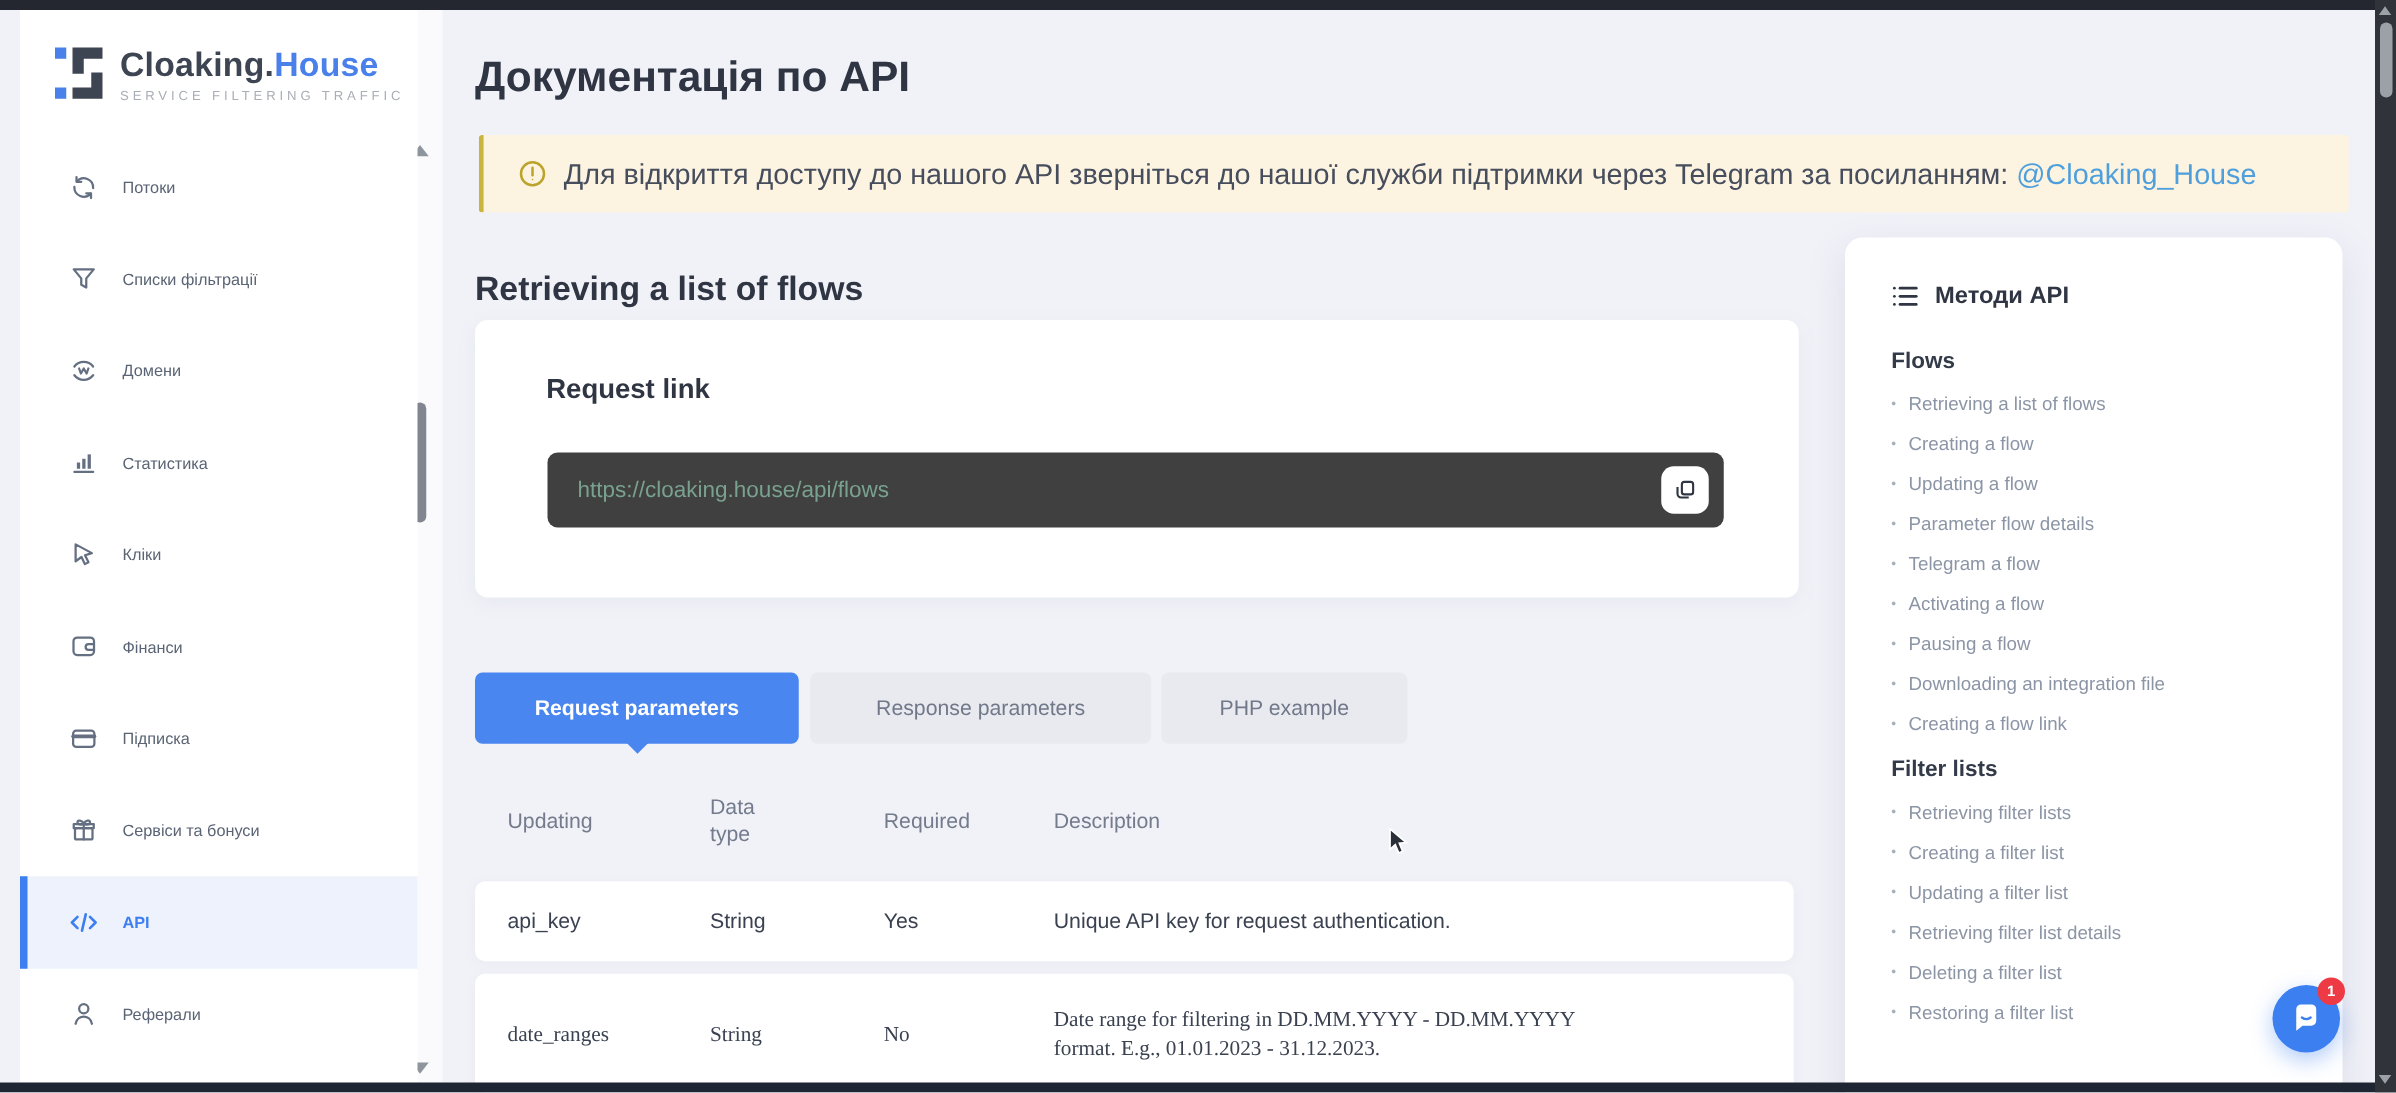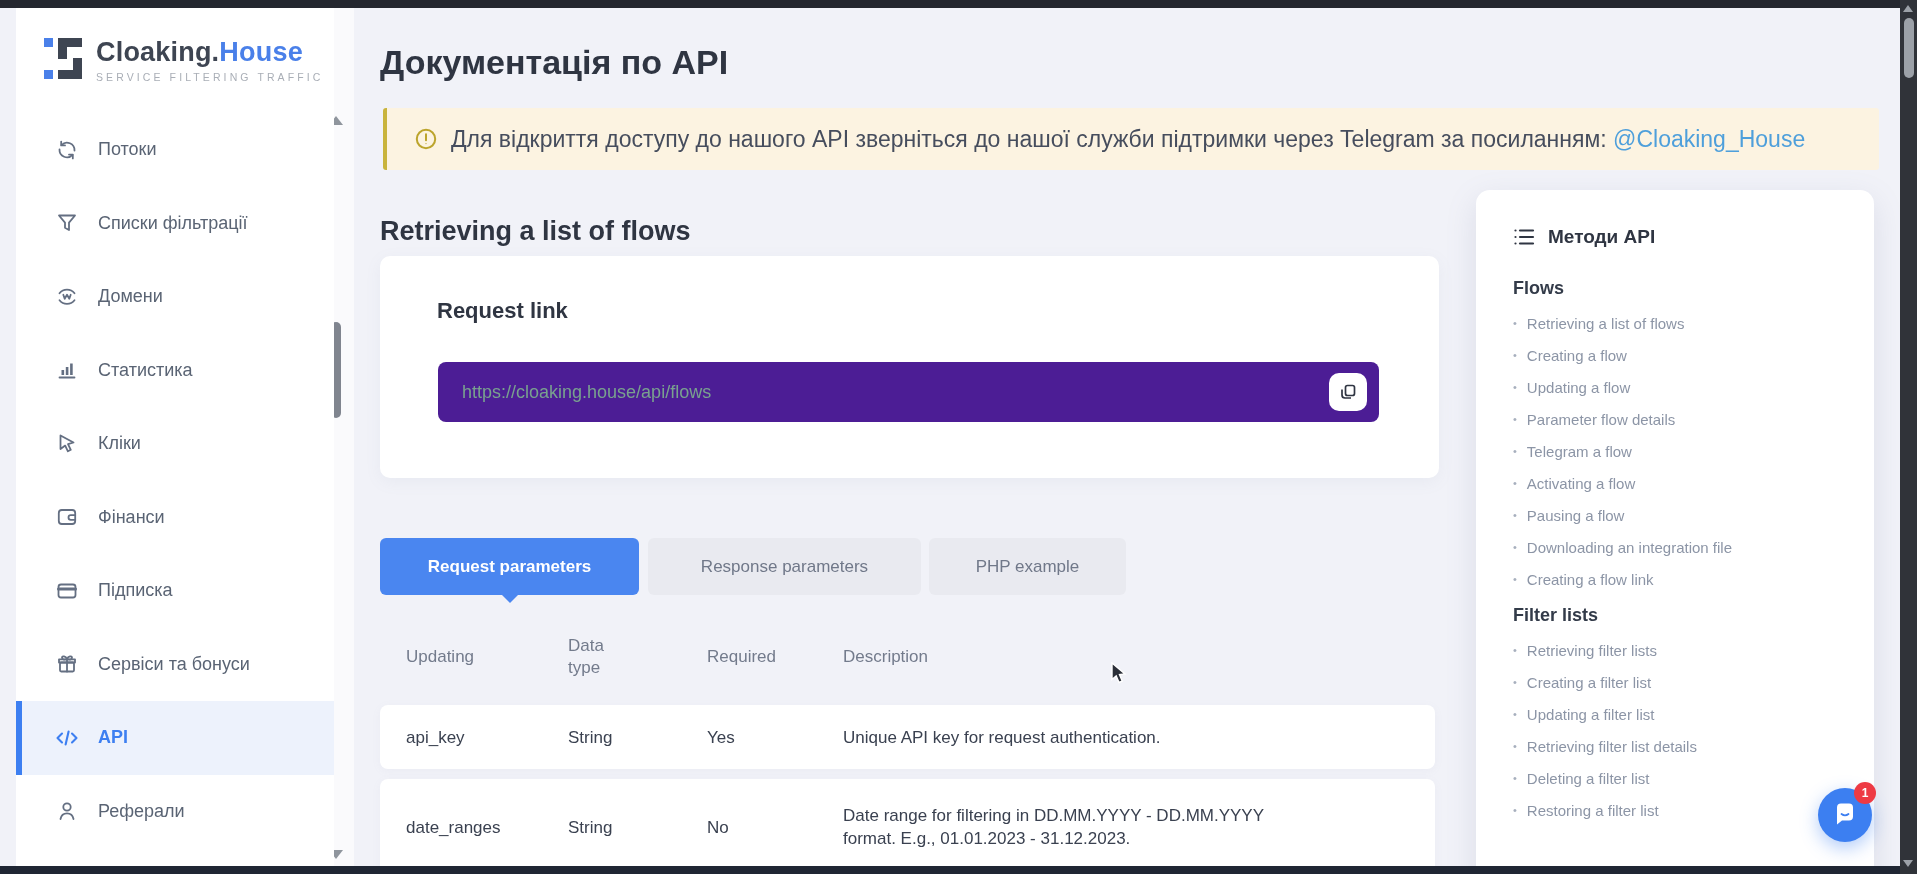--- a/index.html
+++ b/index.html
@@ -21,21 +21,21 @@
   .sidebar{position:absolute;left:16px;top:8px;width:318px;height:858px;background:#FFFFFF;z-index:5;}
   .logo{position:absolute;left:26px;top:26px;display:flex;align-items:flex-start;}
   .logo-mark{width:44px;height:50px;margin-right:10px;flex:0 0 auto;}
   .logo-text{padding-top:3px;}
   .logo-line1{font-size:27px;font-weight:700;color:#3E4552;letter-spacing:.2px;white-space:nowrap;}
   .logo-line1 .blue{color:#4A80E9;}
   .logo-line2{font-size:10.5px;color:#A9AEB6;letter-spacing:3.1px;margin-top:3px;white-space:nowrap;}
   .menu{position:absolute;left:0;top:105px;width:318px;}
   .side-item{height:73.5px;display:flex;align-items:center;padding-left:38px;cursor:pointer;box-sizing:border-box;}
   .side-item .ico{width:26px;height:26px;margin-right:18px;display:flex;align-items:center;justify-content:center;flex:0 0 auto;}
-  .side-item .lbl{font-size:18px;color:#5A6474;}
+  .side-item .lbl{font-size:13px;color:#5A6474;}
   .side-item.active{background:#EDF2FC;border-left:6px solid #3D7FF1;padding-left:32px;}
   .side-item.active .lbl{color:#3D7FF1;font-weight:700;}
   svg.sico{stroke:#646F82;fill:none;stroke-width:1.8;stroke-linecap:round;stroke-linejoin:round;}
   .side-item.active svg.sico{stroke:#3D7FF1;}
 
   
   .gutter{position:absolute;left:318px;top:8px;width:36px;height:858px;background:#FAFAFC;z-index:4;}
   .gutter .up{position:absolute;top:108px;left:11px;width:0;height:0;border-left:7px solid transparent;border-right:7px solid transparent;border-bottom:9px solid #8F959D;}
   .gutter .down{position:absolute;top:842px;left:11px;width:0;height:0;border-left:7px solid transparent;border-right:7px solid transparent;border-top:9px solid #8F959D;}
   .gutter .thumb{position:absolute;top:314px;left:13px;width:10px;height:96px;border-radius:5px;background:#80858F;}
@@ -43,40 +43,40 @@
   
   .page-title{position:absolute;left:380px;top:20px;font-size:34px;font-weight:700;color:#2F3542;z-index:6;}
   .banner{position:absolute;left:383px;top:108px;width:1496px;height:62px;background:#FCF3E1;border-left:4px solid #C9B43C;border-radius:3px;box-sizing:border-box;display:flex;align-items:center;z-index:6;}
   .banner .bico{margin-left:28px;margin-right:14px;flex:0 0 auto;display:flex;}
   .banner .btext{font-size:23px;color:#464D5D;}
   .banner a{color:#4E9FDB;text-decoration:none;}
   .section-heading{position:absolute;left:380px;top:194px;font-size:27px;font-weight:700;color:#2F3542;z-index:6;}
 
   .req-card{position:absolute;left:380px;top:256px;width:1059px;height:222px;background:#fff;border-radius:10px;box-shadow:0 4px 16px rgba(130,140,170,0.08);z-index:6;}
   .req-title{position:absolute;left:57px;top:42px;font-size:22px;font-weight:700;color:#2F3542;}
-  .req-input{position:absolute;left:58px;top:106px;width:941px;height:60px;background:#4c1d95;border-radius:8px;box-sizing:border-box;}
+  .req-input{position:absolute;left:58px;top:106px;width:941px;height:60px;background:#404040;border-radius:8px;box-sizing:border-box;}
   .req-url{position:absolute;left:24px;top:50%;transform:translateY(-50%);font-size:18px;color:#79A18F;}
   .copy-btn{position:absolute;right:12px;top:11px;width:38px;height:38px;background:#fff;border:none;border-radius:10px;cursor:pointer;display:flex;align-items:center;justify-content:center;padding:0;}
 
   
   .tabs{position:absolute;left:380px;top:538px;height:57px;z-index:6;}
   .tab{position:absolute;top:0;height:57px;border:none;border-radius:6px;font-family:"Liberation Sans",sans-serif;font-size:17px;cursor:pointer;background:#E9EAF0;color:#707889;}
   .tab.t1{left:0;width:259px;}
   .tab.t2{left:268px;width:273px;}
   .tab.t3{left:549px;width:197px;}
   .tab.active{background:#4A86F0;color:#fff;font-weight:700;}
   .tab.active::after{content:"";position:absolute;left:50%;bottom:-8px;transform:translateX(-50%);width:0;height:0;border-left:9px solid transparent;border-right:9px solid transparent;border-top:9px solid #4A86F0;}
 
   
   .thead{position:absolute;left:380px;top:617px;width:1055px;height:80px;z-index:6;}
   .thead span{position:absolute;top:50%;transform:translateY(-50%);font-size:17px;color:#737B8C;line-height:22px;}
   .c1{left:26px;} .c2{left:188px;width:58px;} .c3{left:327px;} .c4{left:463px;}
   .trow{position:absolute;left:380px;width:1055px;background:#fff;border-radius:8px;box-shadow:0 2px 10px rgba(130,140,170,0.06);z-index:6;}
   .trow.r1{top:705px;height:64px;}
-  .trow.r2{top:779px;height:95px;}
+  .trow.r2{top:779px;height:95px;font-family:Liberation Serif, serif;}
   .trow span{position:absolute;top:50%;transform:translateY(-50%);font-size:17px;color:#3A4150;line-height:23px;}
   .trow .c4{width:440px;}
 
   
   .toc{position:absolute;left:1476px;top:190px;width:398px;height:700px;background:#fff;border-radius:14px;box-shadow:0 10px 30px rgba(120,130,160,0.18);box-sizing:border-box;padding:36px 24px 0 37px;z-index:6;}
   .toc-head{display:flex;align-items:center;margin-bottom:30px;}
   .toc-head .tico{margin-right:13px;display:flex;}
   .toc-title{font-size:19px;font-weight:700;color:#2F3542;}
   .toc-sec{font-size:18px;font-weight:700;color:#333B49;margin:10px 0 8px 0;}
   .toc ul{list-style:none;margin:0;padding:0;}

